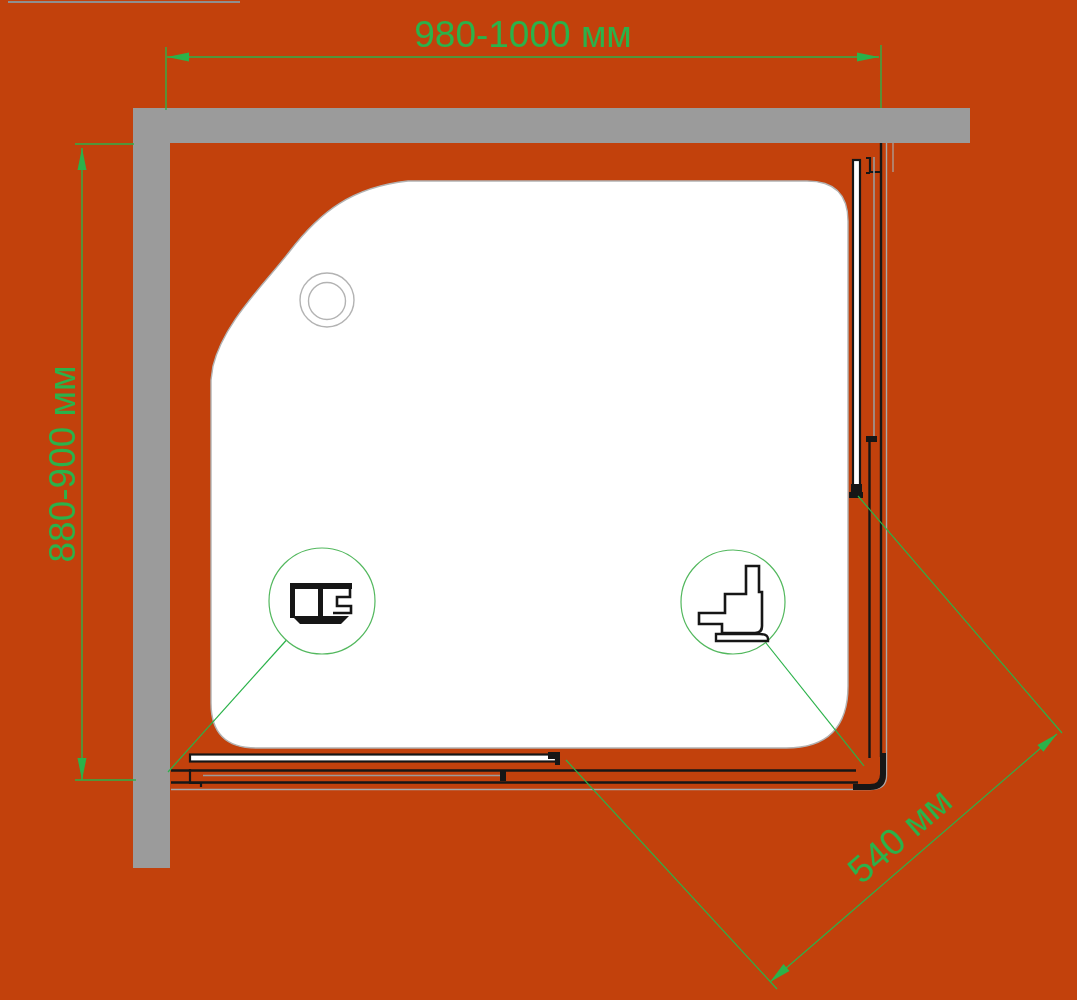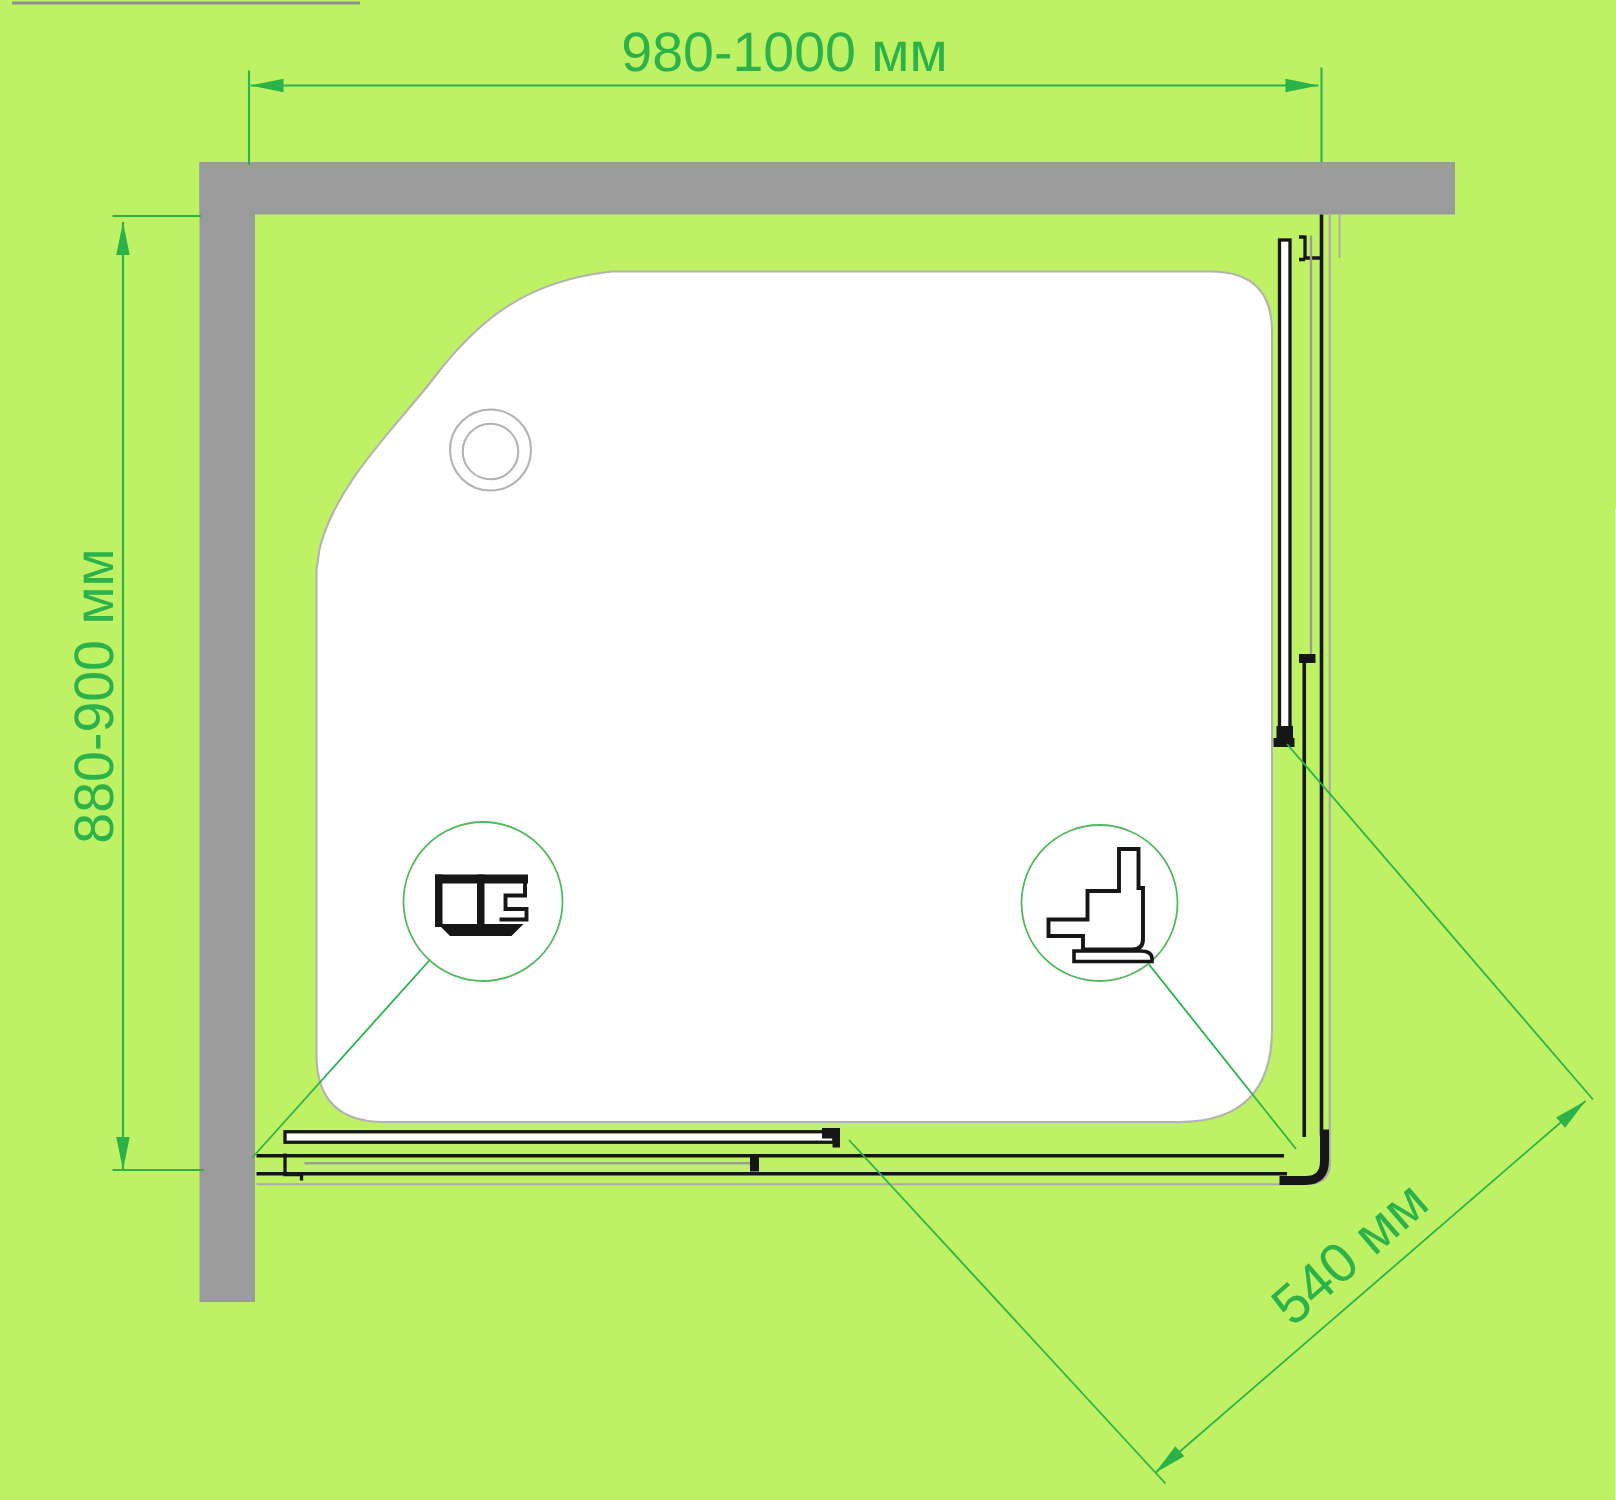--- a/index.html
+++ b/index.html
@@ -1,16 +1,16 @@
 <!DOCTYPE html>
 <html><head>
 <meta charset="utf-8">
 <style>
   html,body{margin:0;padding:0;background:#ffffff;}
-  .canvas{position:relative;width:1077px;height:1000px;background:#bef264;overflow:hidden;
+  .canvas{position:relative;width:1077px;height:1000px;background:#c2410c;overflow:hidden;
           font-family:"Liberation Sans", sans-serif;text-decoration:underline;}
   svg{display:block}
   text.dim{font-family:"Liberation Sans", sans-serif;font-size:37px;fill:#2bb24a;}
 </style>
 </head>
 <body>
 
 <div class="canvas">
 <svg width="1077" height="1000" viewBox="0 0 1077 1000" xmlns="http://www.w3.org/2000/svg">
 

